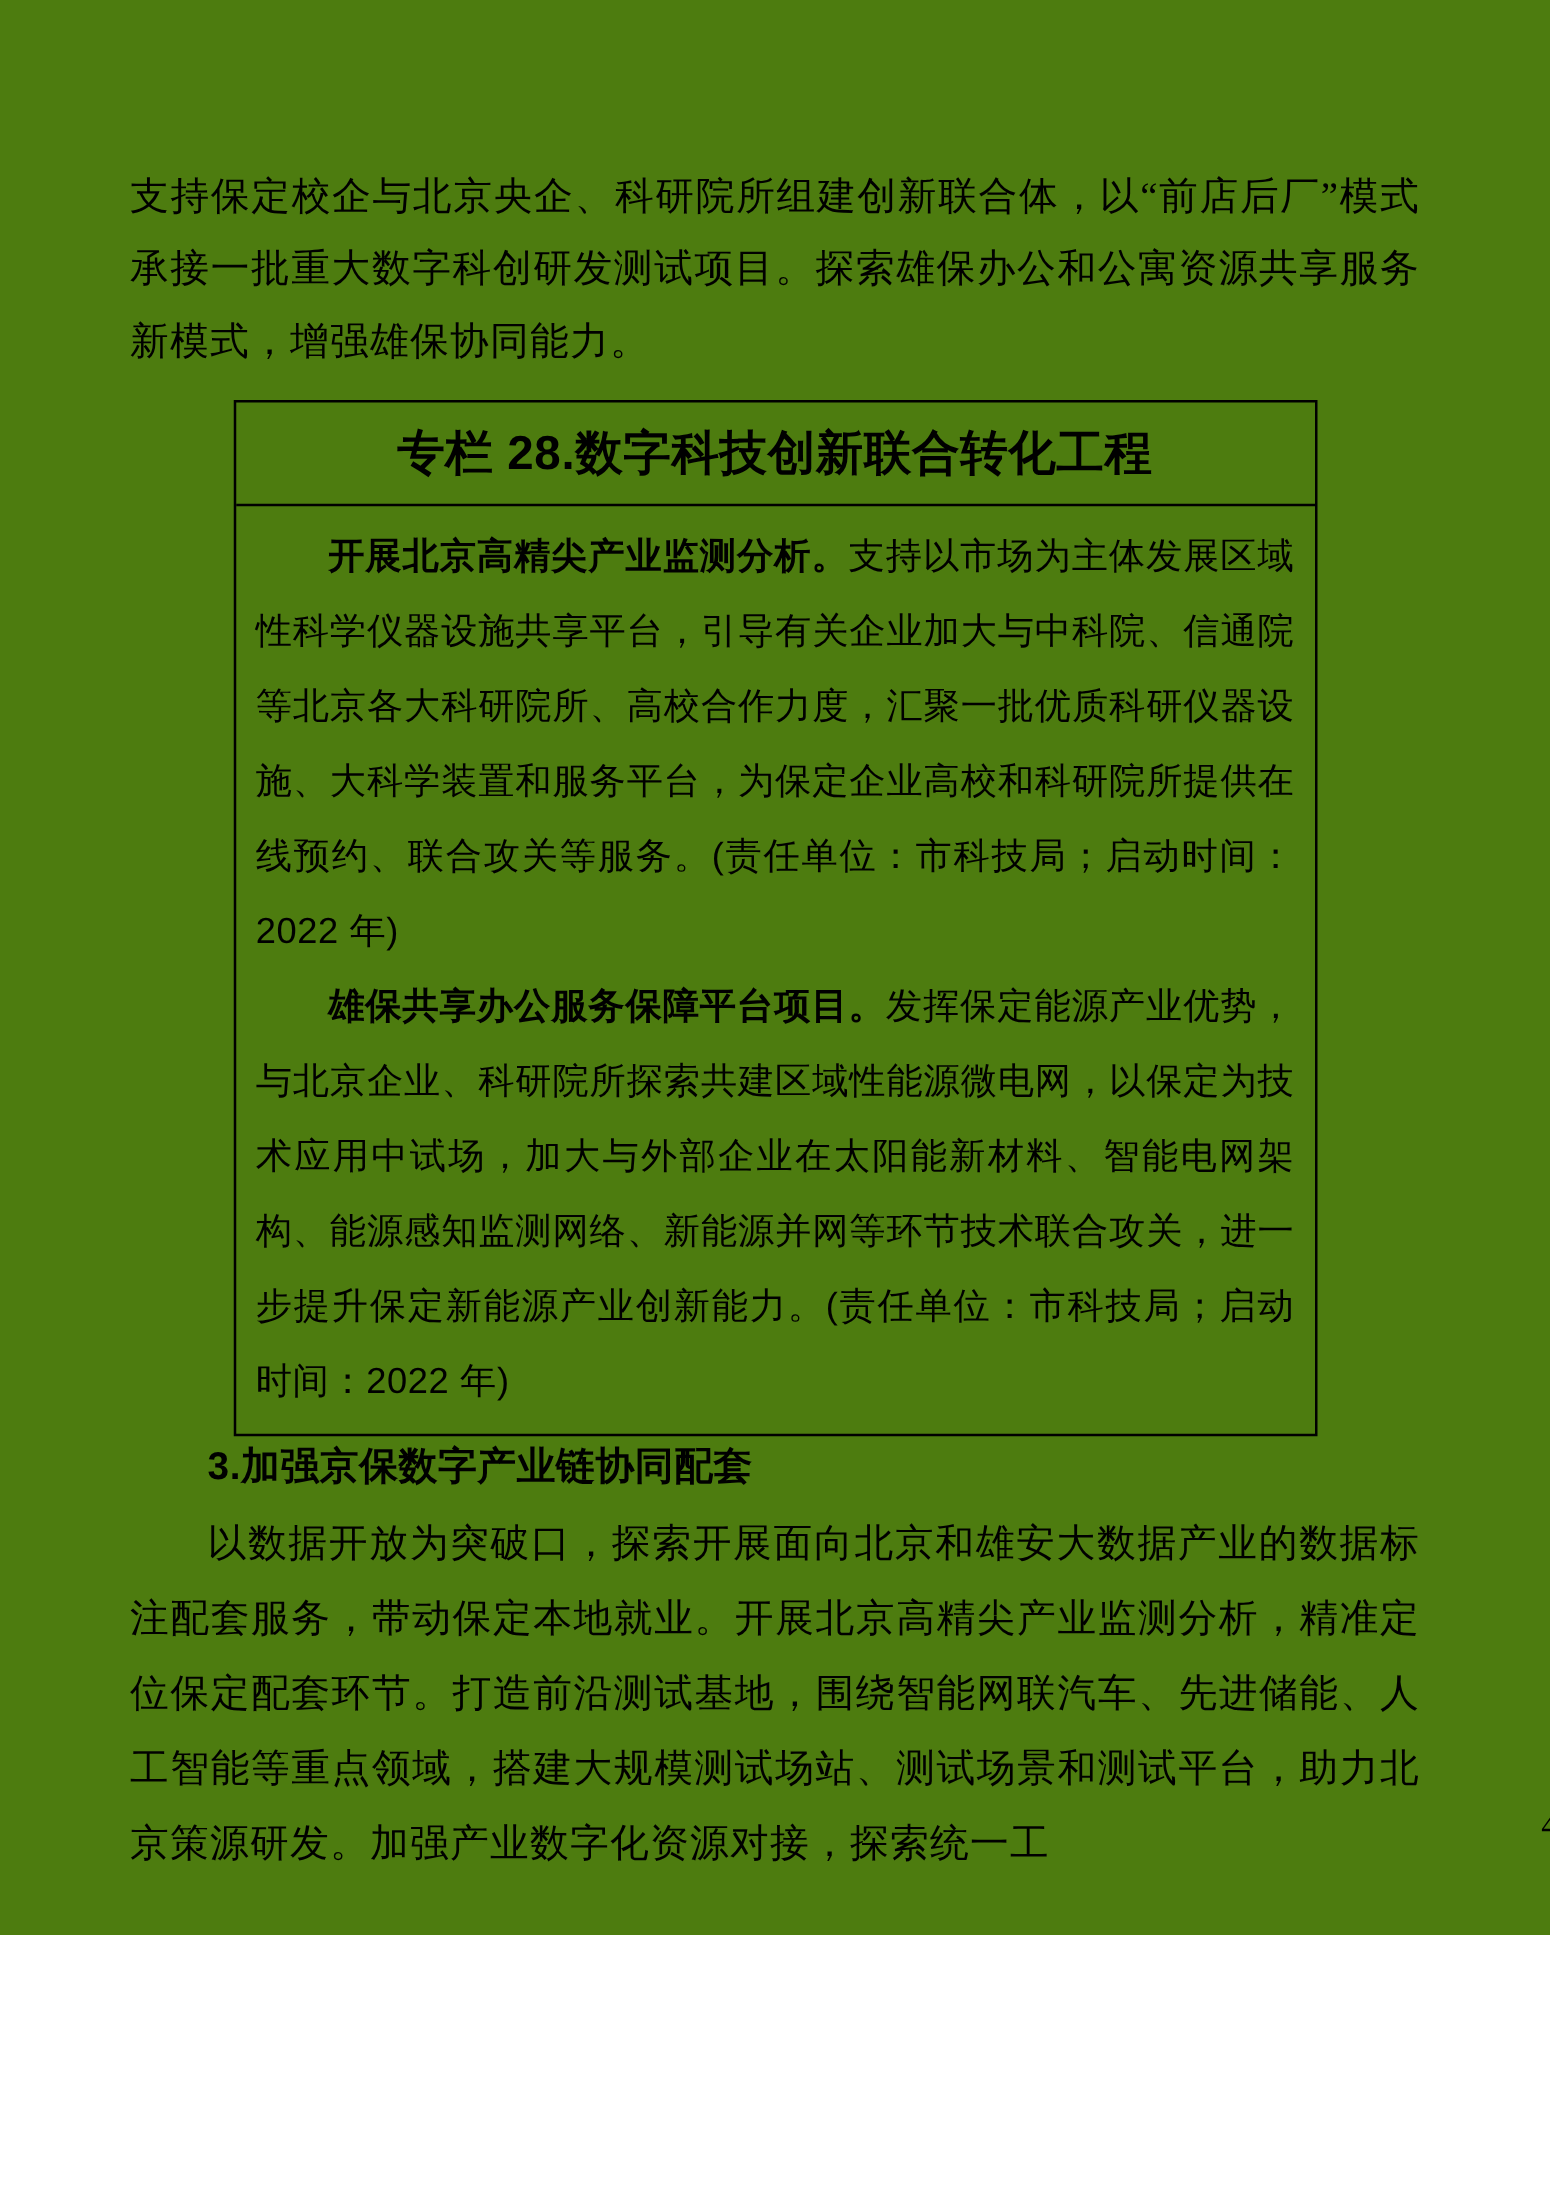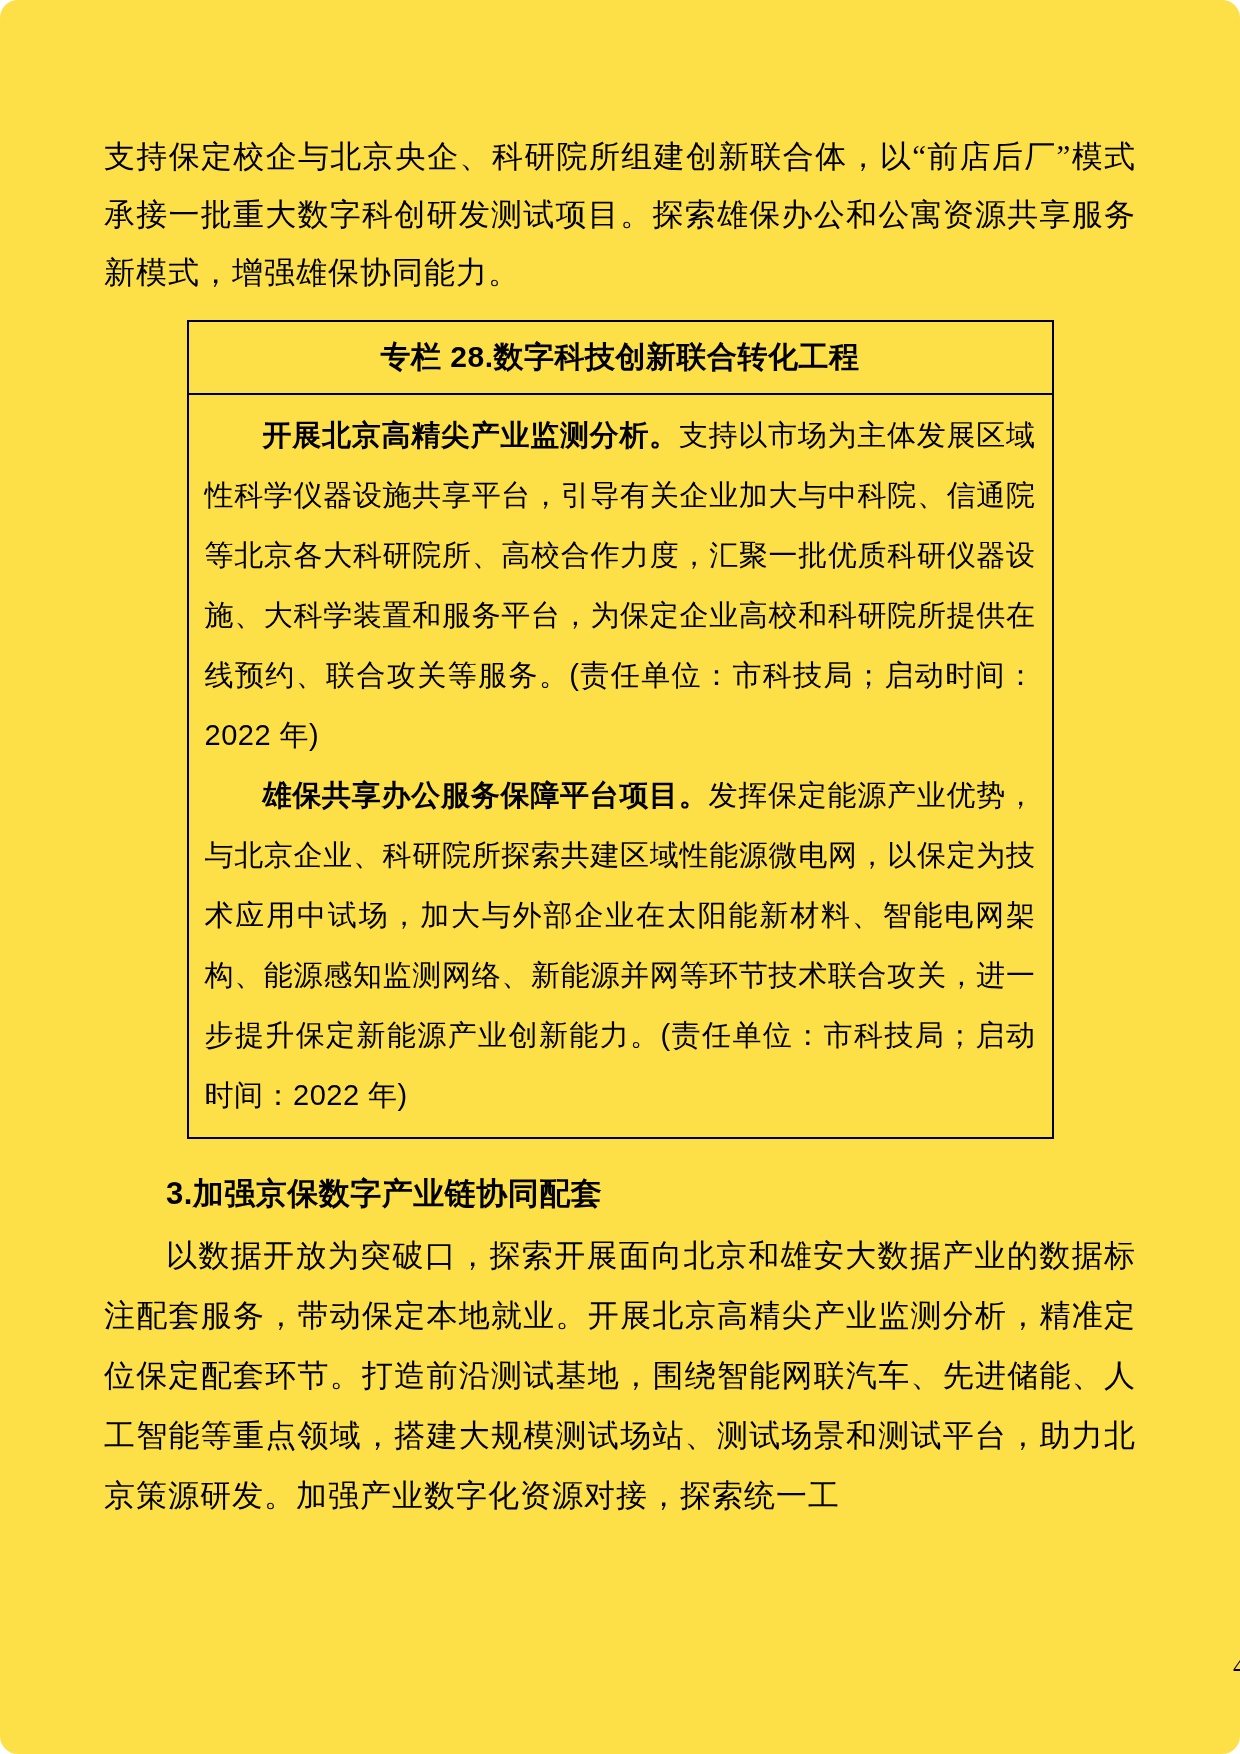--- a/index.html
+++ b/index.html
@@ -3,29 +3,28 @@
 <meta charset="utf-8">
 <style>
   html, body {
     margin: 0;
     padding: 0;
     background: #ffffff;
   }
   .page {
     position: relative;
     width: 1240px;
-    height: 1754px;
+    height: 1548px;
     margin: 0 auto;
-    background: #fde047;
+    background: #4d7c0f;
     color: #000000;
     box-sizing: border-box;
     padding: 128px 104px 0 104px;
     font-family: "Liberation Serif", "DejaVu Serif", serif;
     overflow: hidden;
-    border-radius: 18px;
   }
   
   .para {
     font-size: 31px;
     line-height: 58px;
     text-align: justify;
     text-justify: inter-ideograph;
     margin: 0;
     letter-spacing: 1px;
   }
@@ -37,21 +36,21 @@
     width: 867px;
     margin: 18px auto 0 auto;
     border: 2px solid #000000;
     box-sizing: border-box;
     font-family: "Liberation Sans", "DejaVu Sans", sans-serif;
   }
   .column-box-title {
     border-bottom: 2px solid #000000;
     text-align: center;
     font-weight: bold;
-    font-size: 30px;
+    font-size: 38px;
     padding: 15px 4px;
     letter-spacing: 0.5px;
   }
   .column-box-body {
     padding: 10px 16px 12px 16px;
   }
   .column-box-body p {
     margin: 0;
     font-size: 29px;
     line-height: 60px;
@@ -63,21 +62,21 @@
   .column-box-body .lead {
     font-weight: bold;
   }
 
   
   .section-heading {
     font-family: "Liberation Sans", "DejaVu Sans", sans-serif;
     font-weight: bold;
     font-size: 31px;
     line-height: 44px;
-    margin: 33px 0 10px 0;
+    margin: 2px 0 10px 0;
     text-indent: 2em;
     letter-spacing: 0.5px;
   }
 
   .page-number {
     position: absolute;
     bottom: 72px;
     left: 0;
     width: 100%;
     text-align: right;

